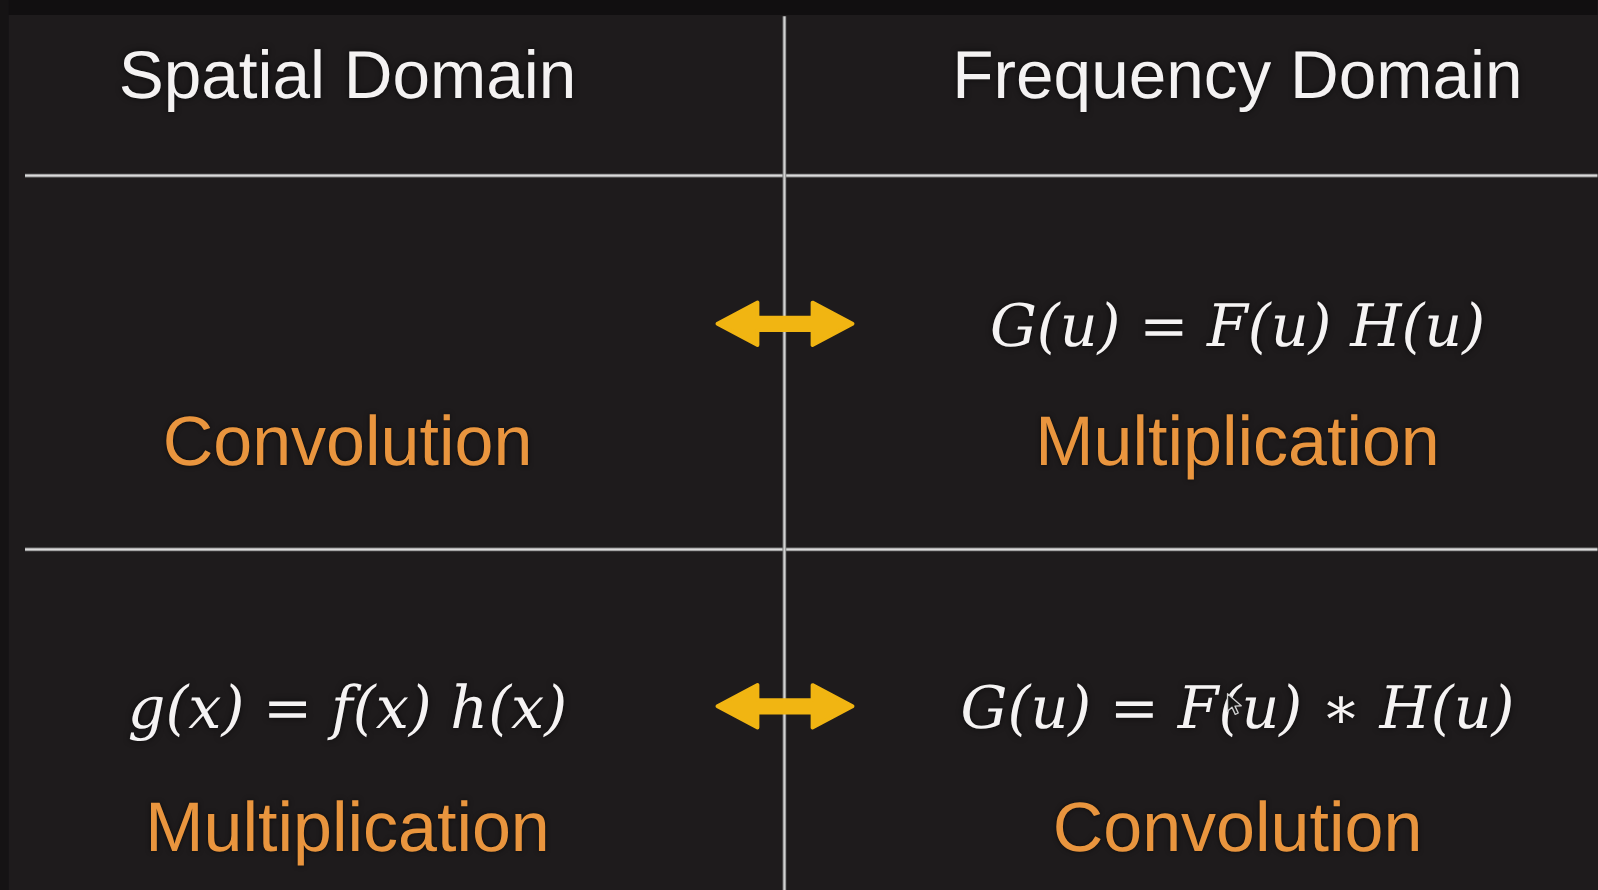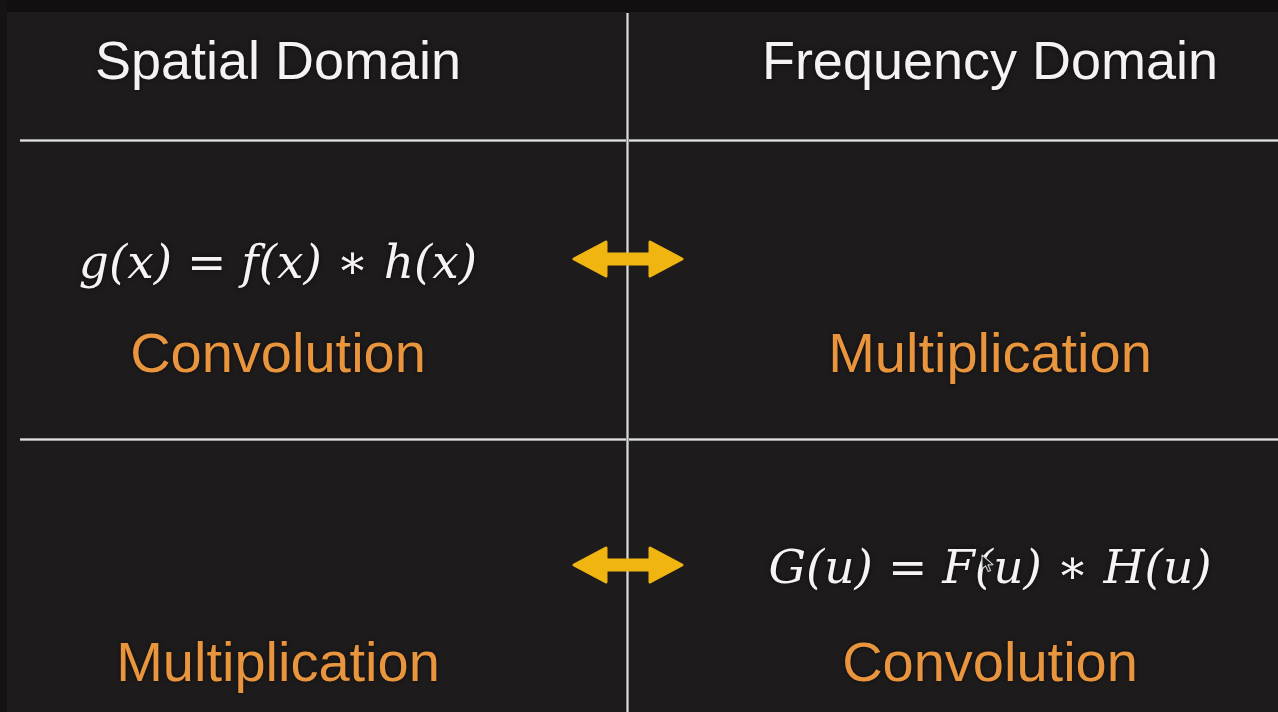--- a/index.html
+++ b/index.html
@@ -75,31 +75,32 @@
   <div class="edge-top"></div>
   <div class="edge-left"></div>
 
   <div class="col col-left header">Spatial Domain</div>
   <div class="col col-right header">Frequency Domain</div>
 
   <div class="h-line first"></div>
   <div class="h-line second"></div>
   <div class="v-line"></div>
 
-  <div class="col col-left equation eq-row1">g(x) = f(x) ∗ h(x)</div>
   <div class="col col-left op-label label-row1">Convolution</div>
 
   <div class="arrow row1">
     <svg viewBox="0 0 116 46" xmlns="http://www.w3.org/2000/svg">
       <polygon points="4,23 36,6 36,18 80,18 80,6 112,23 80,40 80,28 36,28 36,40" fill="#f1b512" stroke="#f1b512" stroke-width="3" stroke-linejoin="round"></polygon>
     </svg>
   </div>
 
+  <div class="col col-right equation eq-row1">G(u) = F(u) H(u)</div>
   <div class="col col-right op-label label-row1">Multiplication</div>
 
+  <div class="col col-left equation eq-row2">g(x) = f(x) h(x)</div>
   <div class="col col-left op-label label-row2">Multiplication</div>
 
   <div class="arrow row2">
     <svg viewBox="0 0 116 46" xmlns="http://www.w3.org/2000/svg">
       <polygon points="4,23 36,6 36,18 80,18 80,6 112,23 80,40 80,28 36,28 36,40" fill="#f1b512" stroke="#f1b512" stroke-width="3" stroke-linejoin="round"></polygon>
     </svg>
   </div>
 
   <div class="col col-right equation eq-row2">G(u) = F(u) ∗ H(u)</div>
   <div class="col col-right op-label label-row2">Convolution</div>

